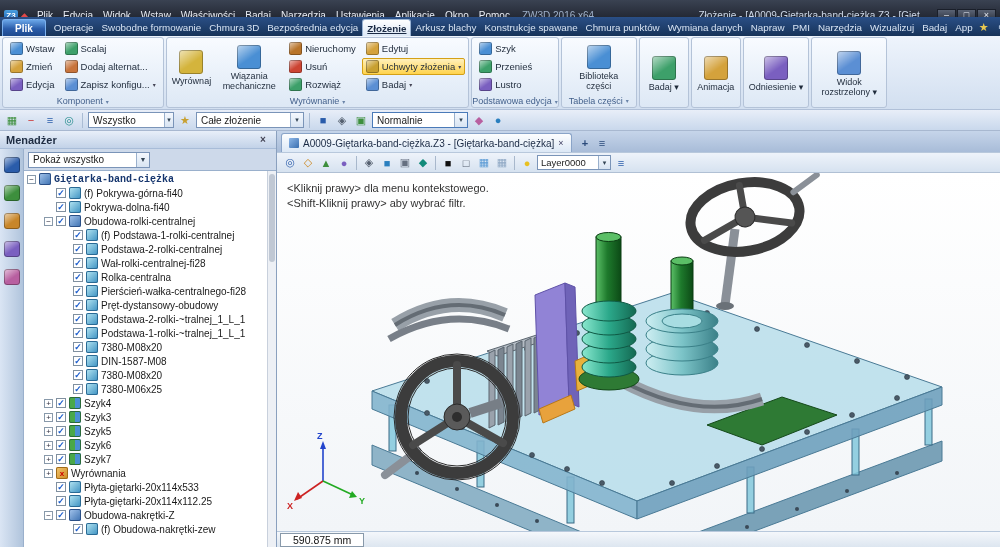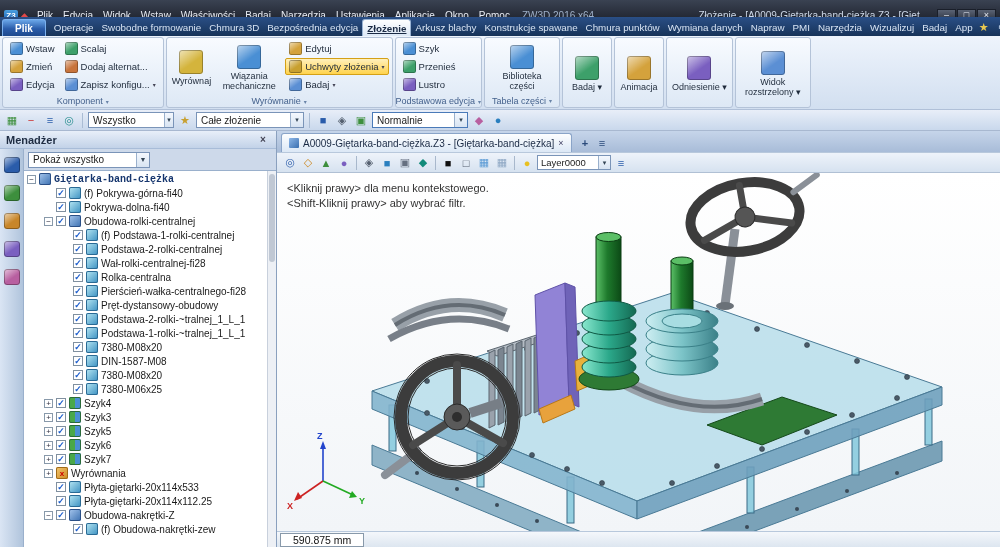--- a/index.html
+++ b/index.html
@@ -193,20 +193,34 @@
               <span class="blabel">Wyrównaj</span>
             </div>
           </div>
           <div class="rcol">
             <div class="bbtn" data-name="ribbon-button-wiązania-mechaniczne">
               <span class="bic" data-name="wiązania-mechaniczne-icon" style="background: linear-gradient(145deg, rgba(255, 255, 255, 0.65), rgba(255, 255, 255, 0) 55%), rgb(74, 143, 212);"></span>
               <span class="blabel">Wiązania mechaniczne</span>
             </div>
           </div>
           <div class="rcol">
+            <div class="sbtn" data-name="ribbon-button-nieruchomy">
+              <span class="sic" data-name="nieruchomy-icon" style="background: linear-gradient(145deg, rgba(255, 255, 255, 0.65), rgba(255, 255, 255, 0) 55%), rgb(184, 116, 42);"></span>
+              <span>Nieruchomy</span>
+            </div>
+            <div class="sbtn" data-name="ribbon-button-usuń">
+              <span class="sic" data-name="usuń-icon" style="background: linear-gradient(145deg, rgba(255, 255, 255, 0.65), rgba(255, 255, 255, 0) 55%), rgb(204, 68, 51);"></span>
+              <span>Usuń</span>
+            </div>
+            <div class="sbtn" data-name="ribbon-button-rozwiąż">
+              <span class="sic" data-name="rozwiąż-icon" style="background: linear-gradient(145deg, rgba(255, 255, 255, 0.65), rgba(255, 255, 255, 0) 55%), rgb(61, 160, 106);"></span>
+              <span>Rozwiąż</span>
+            </div>
+          </div>
+          <div class="rcol">
             <div class="sbtn" data-name="ribbon-button-edytuj">
               <span class="sic" data-name="edytuj-icon" style="background: linear-gradient(145deg, rgba(255, 255, 255, 0.65), rgba(255, 255, 255, 0) 55%), rgb(212, 162, 60);"></span>
               <span>Edytuj</span>
             </div>
             <div class="sbtn hl" data-name="ribbon-button-uchwyty-złożenia">
               <span class="sic" data-name="uchwyty-złożenia-icon" style="background: linear-gradient(145deg, rgba(255, 255, 255, 0.65), rgba(255, 255, 255, 0) 55%), rgb(200, 160, 48);"></span>
               <span>Uchwyty złożenia</span>
               <span class="mini-arr">▾</span>
             </div>
             <div class="sbtn" data-name="ribbon-button-badaj">

